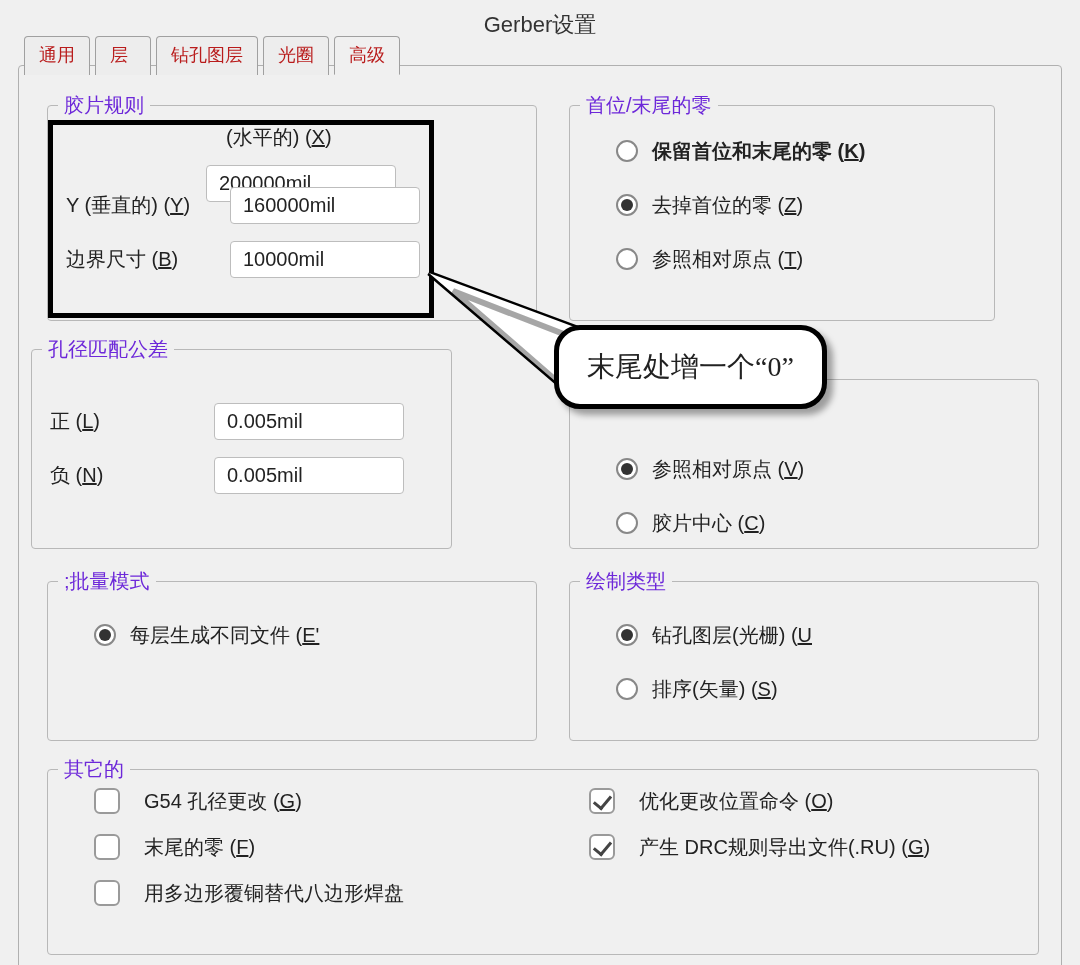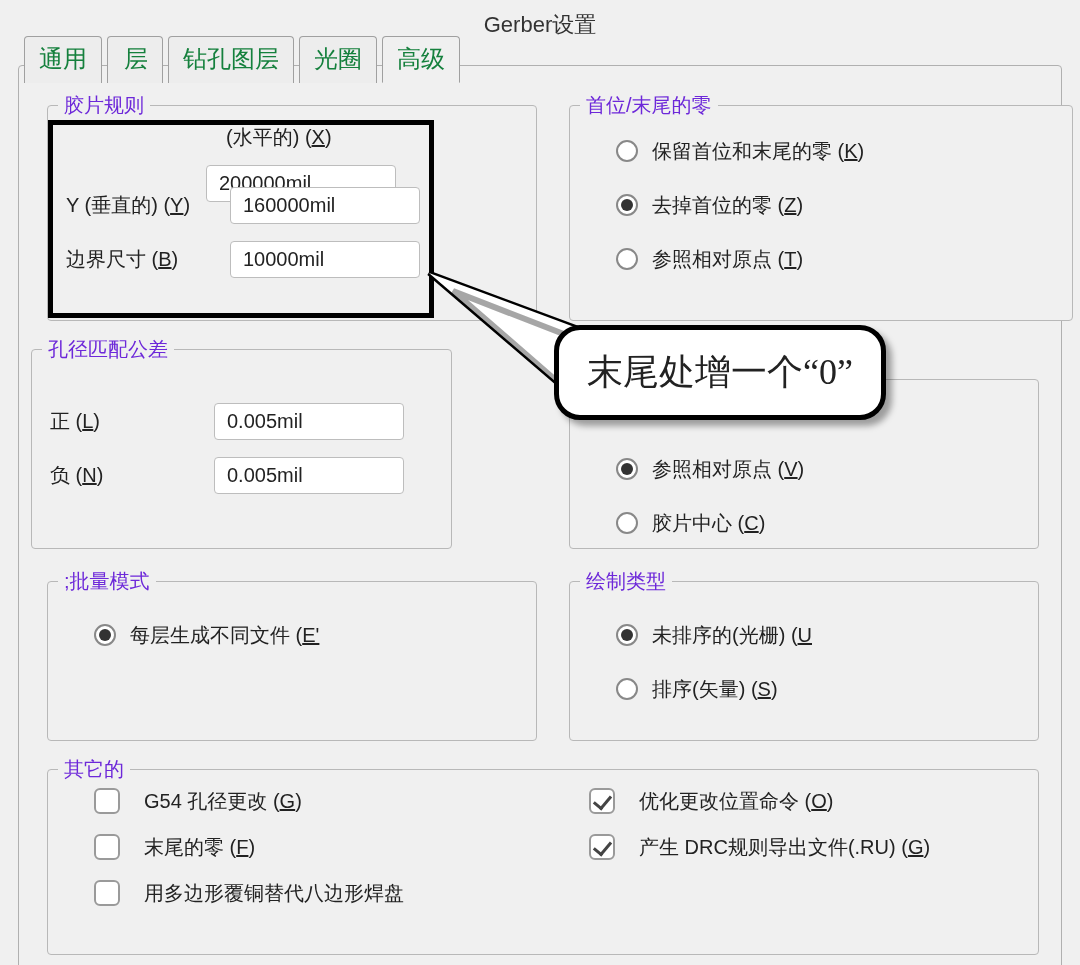--- a/index.html
+++ b/index.html
@@ -37,26 +37,26 @@
     top: -30px;
     left: 5px;
     display: flex;
     gap: 5px;
   }
   .tab {
     border: 1px solid #a0a0a0;
     border-bottom: none;
     border-radius: 4px 4px 0 0;
     padding: 6px 14px 7px 14px;
-    font-size: 24px;
+    font-size: 18px;
     background: #ededed;
-    color: #15803d;
+    color: #b91c1c;
     cursor: pointer;
     min-width: 56px;
-    text-align: right;
+    text-align: left;
   }
   .tab.active {
     background: #f0f0f0;
     border-bottom: 1px solid #f0f0f0;
     position: relative;
     z-index: 2;
   }
   .tab-area {
     position: absolute;
     top: 7px;
@@ -167,21 +167,21 @@
   .check-label { font-size: 20px; }
   .check-label .u { text-decoration: underline; }
 
   
   .callout {
     position: absolute;
     background: #fff;
     border: 5px solid #000;
     border-radius: 26px;
     padding: 18px 28px;
-    font-size: 36px;
+    font-size: 28px;
     font-family: "SimSun","宋体",serif;
     z-index: 20;
     box-shadow: 6px 6px 6px rgba(0,0,0,.35);
   }
   .callout-tail {
     position: absolute;
     z-index: 19;
   }
 </style>
 </head>
@@ -217,23 +217,23 @@
           <input class="text" value="160000mil" style="">
         </div>
         <div class="row">
           <span class="lbl">
             <span>边界尺寸</span> (<span class="u">B</span>)
           </span>
           <input class="text" value="10000mil" style="">
         </div>
       </div>
 
-      <div class="group" style="left:550px; top:32px; width:504px; height:216px;">
+      <div class="group" style="left:550px; top:32px; width:426px; height:216px;">
         <div class="legend">首位/末尾的零</div>
-        <div class="radio-row" style="margin-top:18px;">
+        <div class="radio-row" style="margin-top:18px;font-weight:bold;">
           <span class="radio"></span>
           <span class="radio-label"><span>保留首位和末尾的零</span> (<span class="u">K</span>)</span>
         </div>
         <div class="radio-row">
           <span class="radio checked"></span>
           <span class="radio-label"><span>去掉首位的零</span> (<span class="u">Z</span>)</span>
         </div>
         <div class="radio-row">
           <span class="radio"></span>
           <span class="radio-label"><span>参照相对原点</span> (<span class="u">T</span>)</span>
@@ -272,21 +272,21 @@
         <div class="radio-row" style="margin-top:26px;">
           <span class="radio checked"></span>
           <span class="radio-label"><span>每层生成不同文件</span> (<span class="u">E'</span></span>
         </div>
       </div>
 
       <div class="group" style="left:550px; top:508px; width:470px; height:160px;">
         <div class="legend">绘制类型</div>
         <div class="radio-row" style="margin-top:26px;">
           <span class="radio checked"></span>
-          <span class="radio-label"><span>未排序的(光栅)</span> (<span class="u">U</span></span>
+          <span class="radio-label"><span>钻孔图层(光栅)</span> (<span class="u">U</span></span>
         </div>
         <div class="radio-row">
           <span class="radio"></span>
           <span class="radio-label"><span>排序(矢量)</span> (<span class="u">S</span>)</span>
         </div>
       </div>
 
       <div class="group" style="left:28px; top:696px; width:992px; height:186px;">
         <div class="legend">其它的</div>
         <div style="display:flex; margin-top:18px;">

